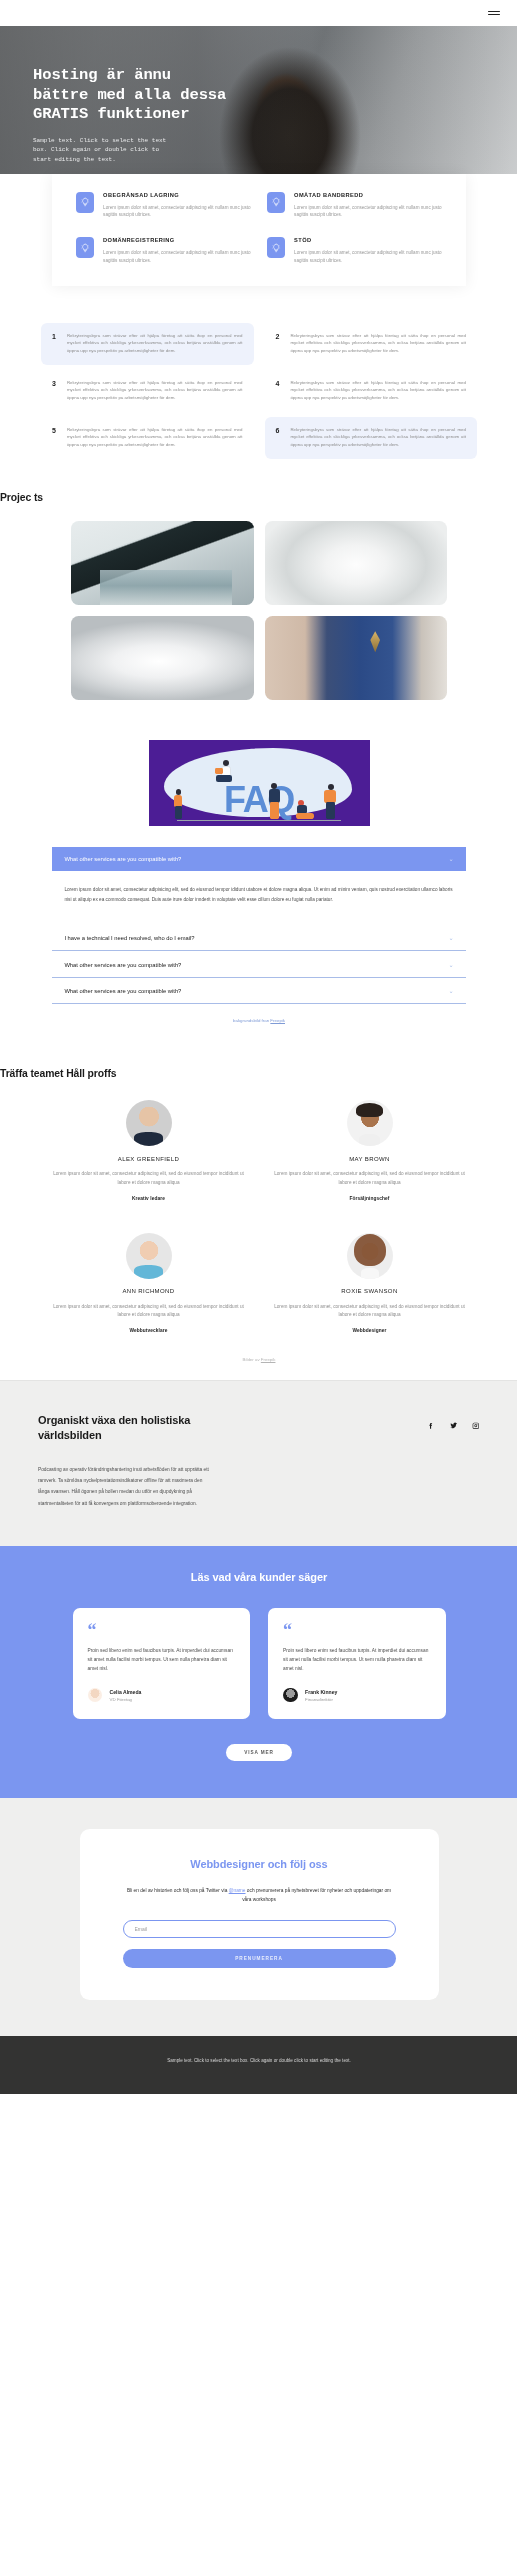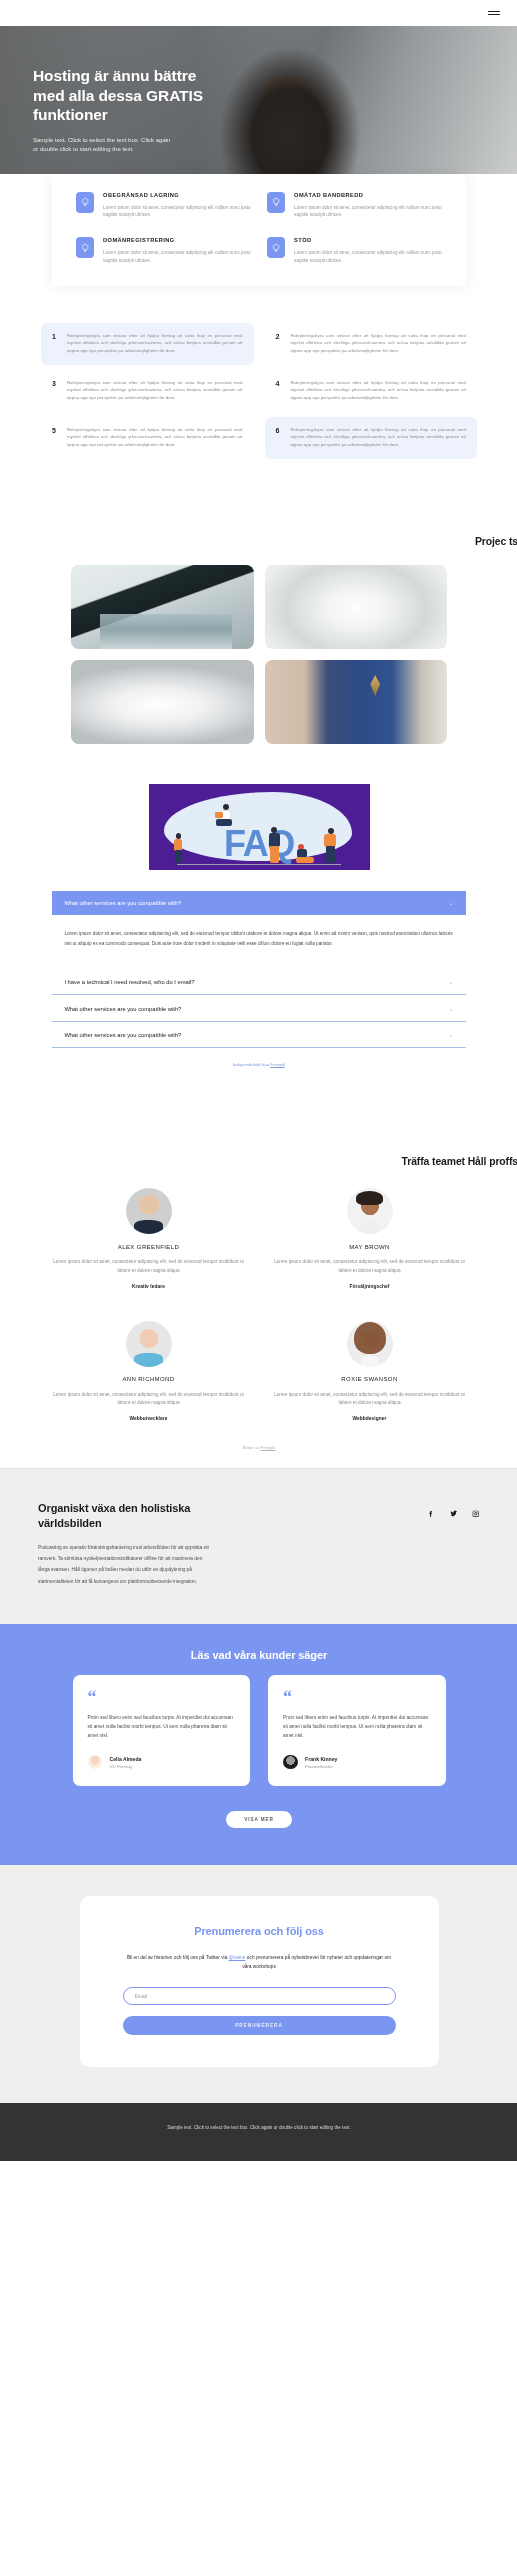--- a/index.html
+++ b/index.html
@@ -28,20 +28,21 @@
     margin: 2.1px 0;
     border-radius: 0.7px;
   }
 
   
   .hero {
     position: relative;
     height: 181px;
     overflow: hidden;
     background: linear-gradient(90deg,#9a9c9e 0%,#8d9092 30%,#6f7376 55%,#b9bbbd 80%,#d9dadb 100%);
+    font-family: Liberation Mono, monospace;
   }
   .hero-photo {
     position: absolute; inset: 0;
     background:
       radial-gradient(ellipse 104px 131px at 290px 110px, #2a2520 0%, #241f1b 36%, rgba(36,31,27,0) 68%),
       radial-gradient(ellipse 40px 48px at 286px 83px, #b07a55 0%, #9a6846 60%, rgba(154,104,70,0) 75%),
       radial-gradient(ellipse 83px 97px at 297px 200px, #1d3530 0%, rgba(29,53,48,0) 72%),
       linear-gradient(110deg,#c9cbcc 0%,#b4b7b9 18%,#8e9194 40%,#73777a 56%,#9b9ea0 72%,#cfd1d2 100%);
   }
   .hero-shade {
@@ -132,26 +133,25 @@
   .num-text {
     font-size: 4.4px;
     line-height: 1.78;
     color: #8d8d8d;
     text-align: justify;
   }
 
   
   .projects { padding: 2.8px 0 33px; }
   .section-title {
-    text-align: right;
+    text-align: left;
     font-size: 10.4px;
     font-weight: bold;
     color: #1b1b1b;
     letter-spacing: -0.1px;
-    margin-top: 44px;
   }
   .proj-grid {
     margin: 18px auto 0;
     width: 376px;
     display: grid;
     grid-template-columns: 1fr 1fr;
     gap: 11px;
   }
   .proj-tile {
     height: 84px;
@@ -315,35 +315,35 @@
     padding: 32px 0 37px;
     border-top: 0.7px solid #e4e4e3;
   }
   .organic-inner {
     width: 442px; margin: 0 auto;
     display: flex; justify-content: space-between; align-items: flex-start;
   }
   .organic-left { max-width: 171px; }
   .organic-h {
     font-size: 11px; font-weight: bold; color: #1b1b1b;
-    line-height: 1.36; margin-bottom: 11px; letter-spacing: -0.1px;
+    line-height: 1.36; margin-bottom: 21px; letter-spacing: -0.1px;
   }
   .organic-p { font-size: 4.8px; line-height: 2.35; color: #4d4d4d; }
   .socials { display: flex; gap: 15px; padding-top: 9px; }
   .soc { width: 7.6px; height: 7.6px; color: #1b1b1b; }
   .soc svg { width: 100%; height: 100%; display: block; fill: #1b1b1b; }
 
   
   .testi {
     background: #7b96f0;
     padding: 25px 0 37px;
   }
   .testi-title {
     text-align: center; color: #fff; font-size: 11px; font-weight: bold;
-    margin-bottom: 14px; letter-spacing: -0.1px;
+    margin-bottom: 25px; letter-spacing: -0.1px;
   }
   .testi-grid {
     width: 373px; margin: 0 auto;
     display: grid; grid-template-columns: 1fr 1fr; gap: 18px;
   }
   .testi-card {
     background: #fff; border-radius: 7px; padding: 15px 15px 16.6px;
   }
   .q-mark {
     color: #7b96f0; font-size: 18px; font-weight: bold; line-height: .8;
@@ -662,21 +662,21 @@
     </div>
 
   </div>
   <div class="visa-wrap">
     <button class="visa-btn">VISA MER</button>
   </div>
 </section>
 
 <section class="news">
   <div class="news-card">
-    <h2 class="news-h">Prenumerera och följ oss</h2>
+    <h2 class="news-h">Webbdesigner och följ oss</h2>
     <p class="news-p">
       <span>Bli en del av historien och följ oss på Twitter via </span><a href="#">@name</a><span> och prenumerera på nyhetsbrevet för nyheter och uppdateringar om våra workshops</span>
     </p>
     <input class="news-input" type="email" placeholder="Email" style="">
     <button class="news-btn">PRENUMERERA</button>
   </div>
 </section>
 
 <footer class="footer">
   <p class="footer-t">Sample text. Click to select the text box. Click again or double click to start editing the text.</p>

